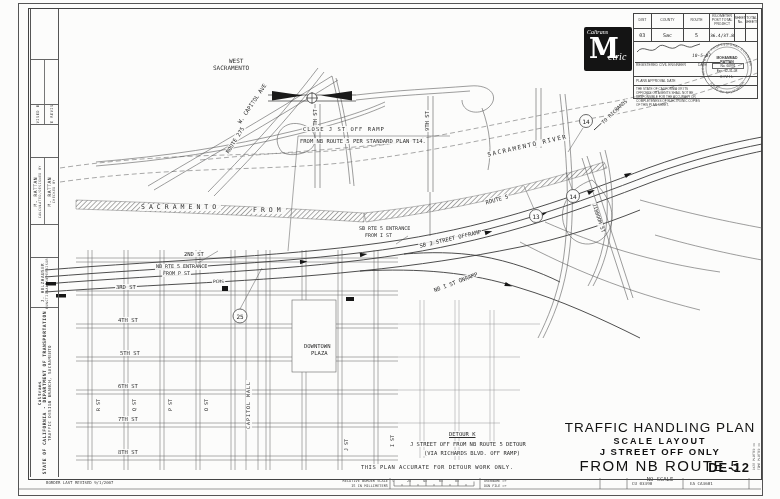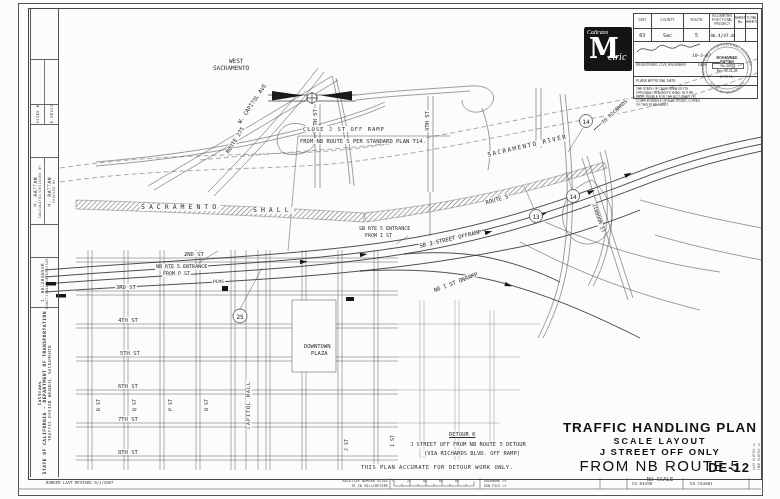--- a/index.html
+++ b/index.html
@@ -253,21 +253,21 @@
   <div class="abs" style="left:710px;top:69px;width:34px;text-align:center;font:3.3px 'Liberation Sans',sans-serif;color:#333;z-index:10;">Exp. 12-31-08</div>
   <div class="abs" style="left:710px;top:75px;width:34px;text-align:center;font:3.8px 'Liberation Sans',sans-serif;letter-spacing:1px;color:#333;z-index:10;">CIVIL</div>
 
   <div class="lbl" style="left:228px;top:58px;">WEST</div>
   <div class="lbl" style="left:212px;top:65px;">SACRAMENTO</div>
   <div class="lbl" style="left:236px;top:122px;transform:rotate(-56deg);font-size:5.5px;">W. CAPITOL AVE</div>
   <div class="lbl" style="left:224px;top:152px;transform:rotate(-58deg);font-size:5.5px;">ROUTE 275</div>
   <div class="lbl" style="left:312px;top:130px;transform:rotate(-90deg);font-size:5.5px;">5TH ST</div>
   <div class="lbl" style="left:424px;top:132px;transform:rotate(-90deg);font-size:5.5px;">9TH ST</div>
   <div class="lbl" style="left:140px;top:204px;font-size:6.5px;letter-spacing:4px;">SACRAMENTO</div>
-  <div class="lbl" style="left:252px;top:207px;font-size:6.5px;letter-spacing:4px;">SHALL</div>
+  <div class="lbl" style="left:252px;top:207px;font-size:6.5px;letter-spacing:4px;">FROM</div>
   <div class="lbl" style="left:486px;top:152px;transform:rotate(-13deg);letter-spacing:1.5px;">SACRAMENTO RIVER</div>
 
   <div class="lbl" style="left:183px;top:251px;font-size:5.5px;">2ND ST</div>
   <div class="lbl" style="left:115px;top:284px;font-size:5.5px;">3RD ST</div>
   <div class="lbl" style="left:117px;top:317px;font-size:5.5px;">4TH ST</div>
   <div class="lbl" style="left:119px;top:350px;font-size:5.5px;">5TH ST</div>
   <div class="lbl" style="left:117px;top:383px;font-size:5.5px;">6TH ST</div>
   <div class="lbl" style="left:117px;top:416px;font-size:5.5px;">7TH ST</div>
   <div class="lbl" style="left:117px;top:449px;font-size:5.5px;">8TH ST</div>
 
@@ -300,21 +300,21 @@
   <div class="mk" style="left:566px;top:192.5px;">14</div>
 
   <div class="lbl" style="left:302px;top:126px;font-size:5.5px;letter-spacing:1px;">CLOSE J ST OFF RAMP</div>
   <div class="lbl" style="left:299px;top:138px;font-size:5.5px;">FROM NB ROUTE 5 PER STANDARD PLAN T14.</div>
   <div class="lbl" style="left:448px;top:431px;font-size:5.5px;text-decoration:underline;">DETOUR K</div>
   <div class="lbl" style="left:409px;top:441px;font-size:5.5px;">J STREET OFF FROM NB ROUTE 5 DETOUR</div>
   <div class="lbl" style="left:423px;top:450px;font-size:5.5px;">(VIA RICHARDS BLVD. OFF RAMP)</div>
   <div class="lbl" style="left:360px;top:464px;font-size:5.5px;letter-spacing:.5px;">THIS PLAN ACCURATE FOR DETOUR WORK ONLY.</div>
 
   <div class="maintitle">
-    <div style="font-size:13.5px;font-weight:bold;letter-spacing:1px;">TRAFFIC HANDLING PLAN</div>
+    <div style="font-size:13.5px;font-weight:normal;letter-spacing:1px;">TRAFFIC HANDLING PLAN</div>
     <div style="font-size:9px;font-weight:bold;letter-spacing:2px;margin-top:1px;">SCALE LAYOUT</div>
     <div style="font-size:9.5px;font-weight:bold;letter-spacing:1.5px;">J STREET OFF ONLY</div>
     <div style="font-size:15px;font-weight:normal;letter-spacing:1.5px;">FROM NB ROUTE 5</div>
     <div style="font:5.5px 'DejaVu Sans Mono',monospace;margin-top:2px;color:#444;">NO SCALE</div>
   </div>
   <div class="abs" style="left:698px;top:460px;width:52px;text-align:right;font:bold 13px 'Liberation Sans',sans-serif;letter-spacing:1px;color:#111;z-index:10;">DE-12</div>
 
   <div class="footer-text" style="left:46px;top:480px;font-size:4px;">BORDER LAST REVISED 9/1/2007</div>
   <div class="footer-text" style="left:306px;top:478.5px;width:82px;text-align:right;font-size:3.6px;">RELATIVE BORDER SCALE</div>
   <div class="footer-text" style="left:306px;top:483.5px;width:82px;text-align:right;font-size:3.6px;">IS IN MILLIMETERS</div>

